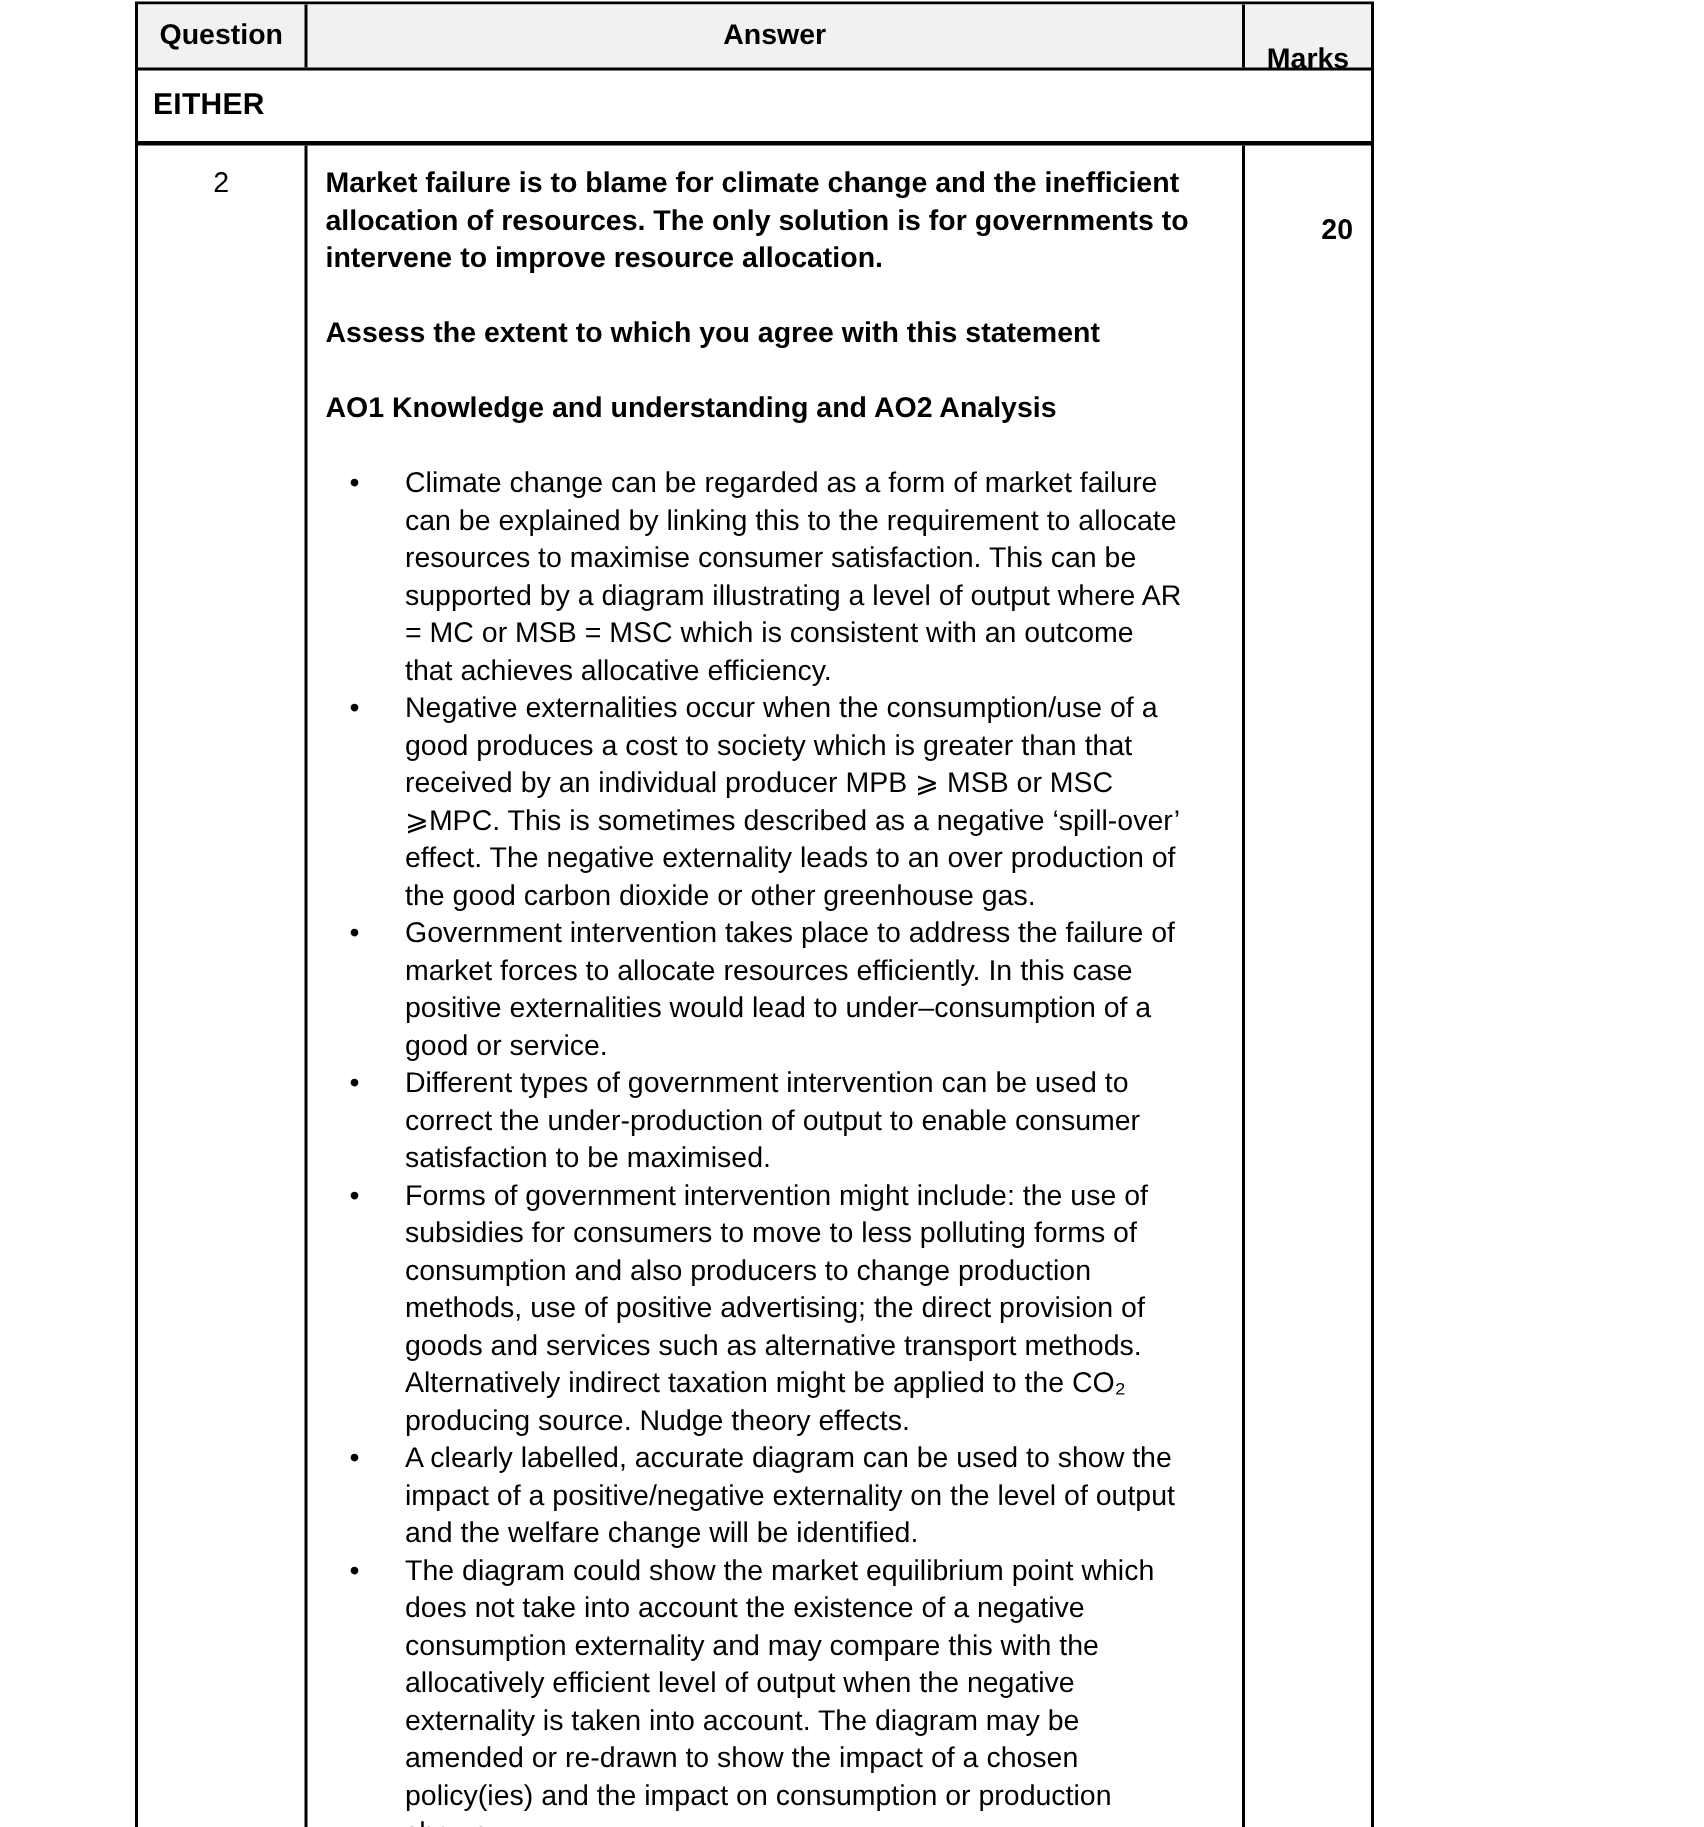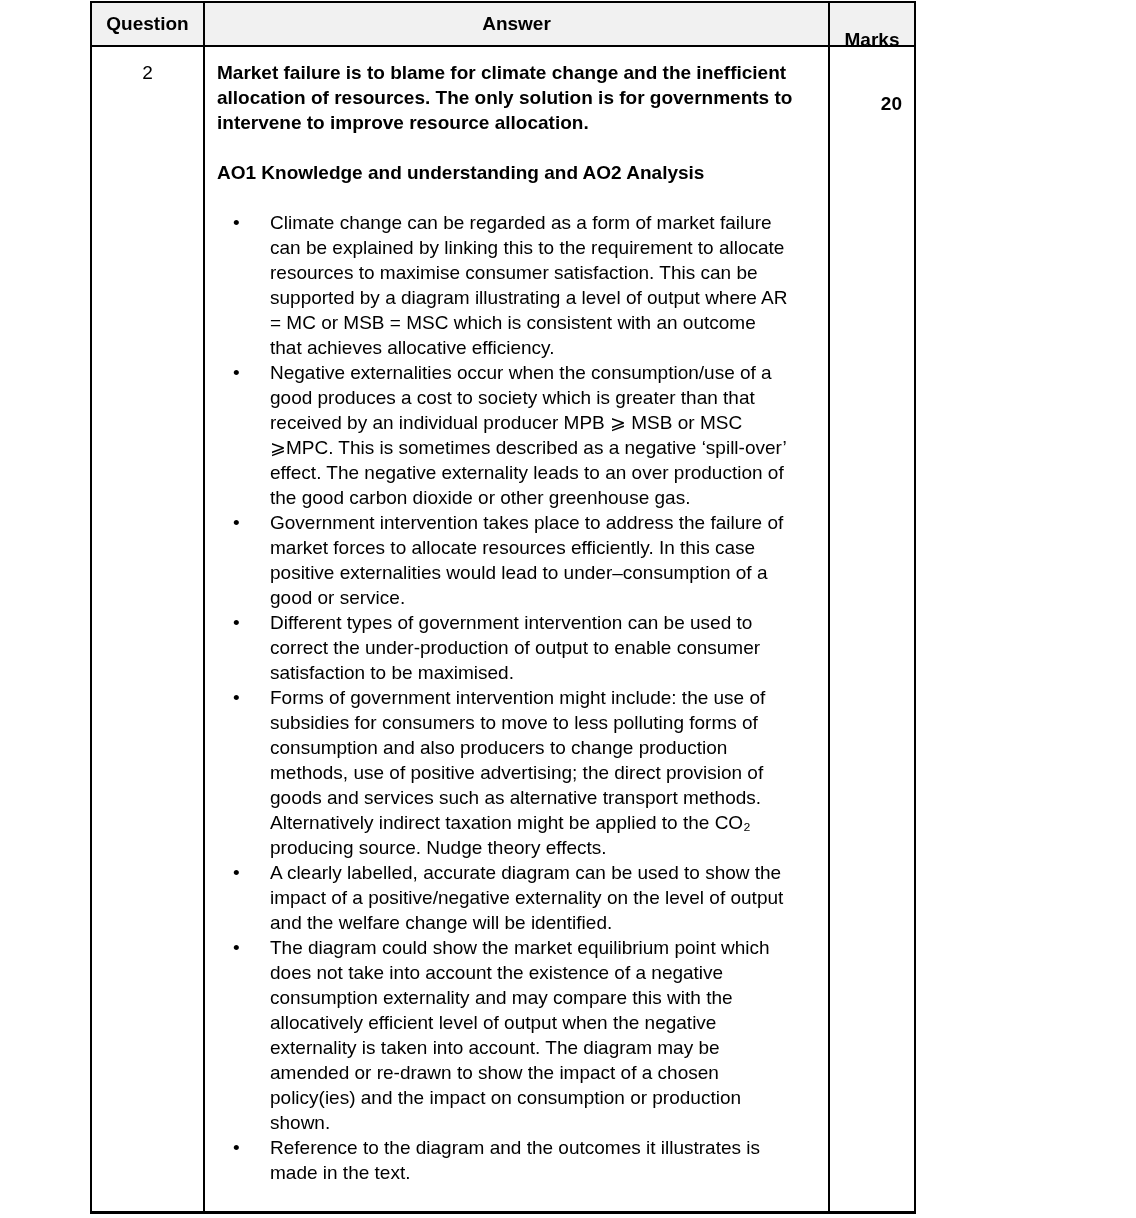--- a/index.html
+++ b/index.html
@@ -71,26 +71,30 @@
 
 <div class="page">
   <div class="mark-table">
 
     <div class="row header-row">
       <div class="header-cell col-q">Question</div>
       <div class="header-cell col-a">Answer</div>
       <div class="header-cell col-m">Marks</div>
     </div>
 
+    <div class="row either-row">
+      <div class="either-cell">EITHER</div>
+    </div>
 
     <div class="row body-row">
       <div class="q-cell col-q">2</div>
 
       <div class="answer-cell col-a">
         <p class="para">Market failure is to blame for climate change and the inefficient allocation of resources. The only solution is for governments to intervene to improve resource allocation.</p>
+        <p class="para">Assess the extent to which you agree with this statement</p>
         <p class="para ao-heading">AO1 Knowledge and understanding and AO2 Analysis</p>
         <ul class="bullets">
             <li>Climate change can be regarded as a form of market failure can be explained by linking this to the requirement to allocate resources to maximise consumer satisfaction. This can be supported by a diagram illustrating a level of output where AR = MC or MSB = MSC which is consistent with an outcome that achieves allocative efficiency.</li>
             <li>Negative externalities occur when the consumption/use of a good produces a cost to society which is greater than that received by an individual producer MPB ⩾ MSB or MSC ⩾MPC. This is sometimes described as a negative ‘spill-over’ effect. The negative externality leads to an over production of the good carbon dioxide or other greenhouse gas.</li>
             <li>Government intervention takes place to address the failure of market forces to allocate resources efficiently. In this case positive externalities would lead to under–consumption of a good or service.</li>
             <li>Different types of government intervention can be used to correct the under-production of output to enable consumer satisfaction to be maximised.</li>
             <li>Forms of government intervention might include: the use of subsidies for consumers to move to less polluting forms of consumption and also producers to change production methods, use of positive advertising; the direct provision of goods and services such as alternative transport methods. Alternatively indirect taxation might be applied to the CO₂ producing source. Nudge theory effects.</li>
             <li>A clearly labelled, accurate diagram can be used to show the impact of a positive/negative externality on the level of output and the welfare change will be identified.</li>
             <li>The diagram could show the market equilibrium point which does not take into account the existence of a negative consumption externality and may compare this with the allocatively efficient level of output when the negative externality is taken into account. The diagram may be amended or re-drawn to show the impact of a chosen policy(ies) and the impact on consumption or production shown.</li>
             <li>Reference to the diagram and the outcomes it illustrates is made in the text.</li>

